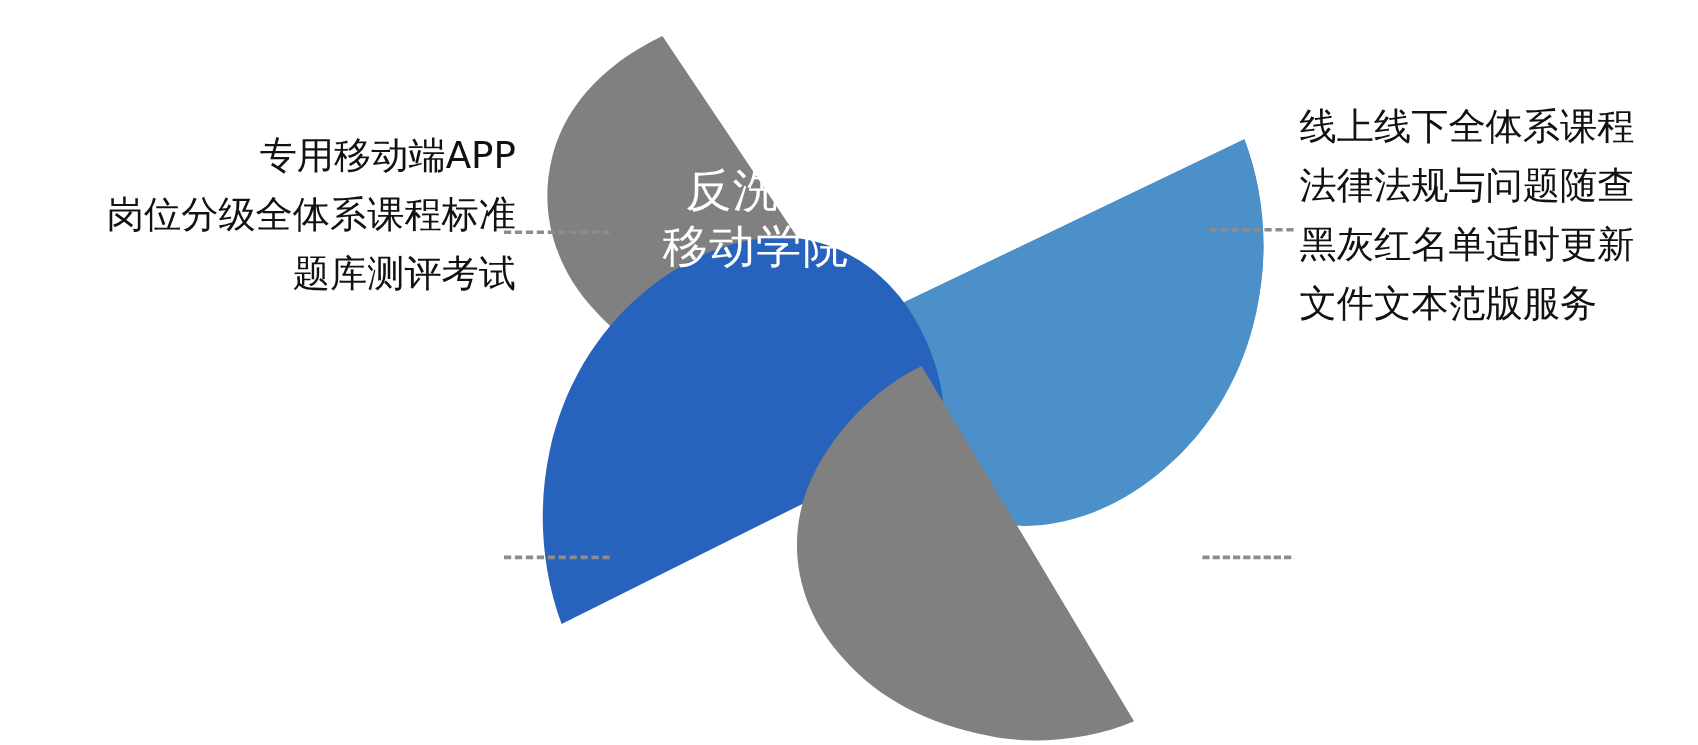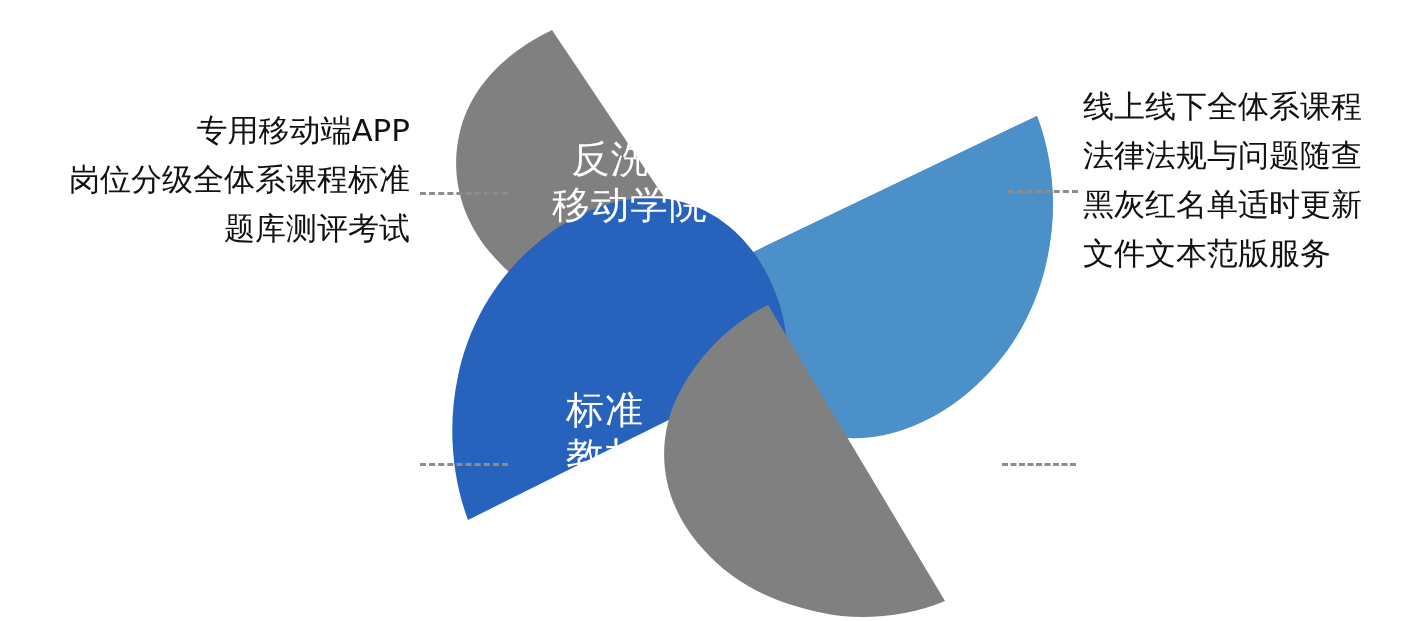--- a/index.html
+++ b/index.html
@@ -41,21 +41,21 @@
   #label-ability    { left: 790px;  top: 375px; width: 180px; }
 
   .side-text {
     position: absolute;
     color: #111111;
     font-size: 31px;
     line-height: 1.58;
     white-space: pre;
     font-weight: 400;
   }
-  .side-text.right-align { text-align: right; }
+  .side-text.right-align { text-align: right; margin-left: 20px; }
   .side-text.left-align  { text-align: left; }
 
   #text-top-left    { left: 0px;    top: 106px; width: 410px; }
   #text-top-right   { left: 1083px; top: 82px;  width: 332px; }
   #text-bottom-left { left: 10px;   top: 381px; width: 400px; }
   #text-bottom-right{ left: 1056px; top: 410px; width: 359px; }
 
   .dash-line {
     position: absolute;
     height: 0;
@@ -109,22 +109,20 @@
              C 908 617 858 621 823 613
              C 773 603 733 583 703 549
              C 670 513 658 469 667 427
              C 676 383 716 330 768 305 Z"></path>
   </svg>
 
   <div class="petal-label" id="label-aml">反洗钱
 移动学院</div>
 
 
-  <div class="petal-label" id="label-textbook">标准
-教材</div>
 
 
   <div class="dash-line" id="dash-top-left"></div>
   <div class="dash-line" id="dash-top-right"></div>
   <div class="dash-line" id="dash-bottom-left"></div>
   <div class="dash-line" id="dash-bottom-right"></div>
 
   <div class="side-text right-align" id="text-top-left">专用移动端APP
 岗位分级全体系课程标准
 题库测评考试</div>

